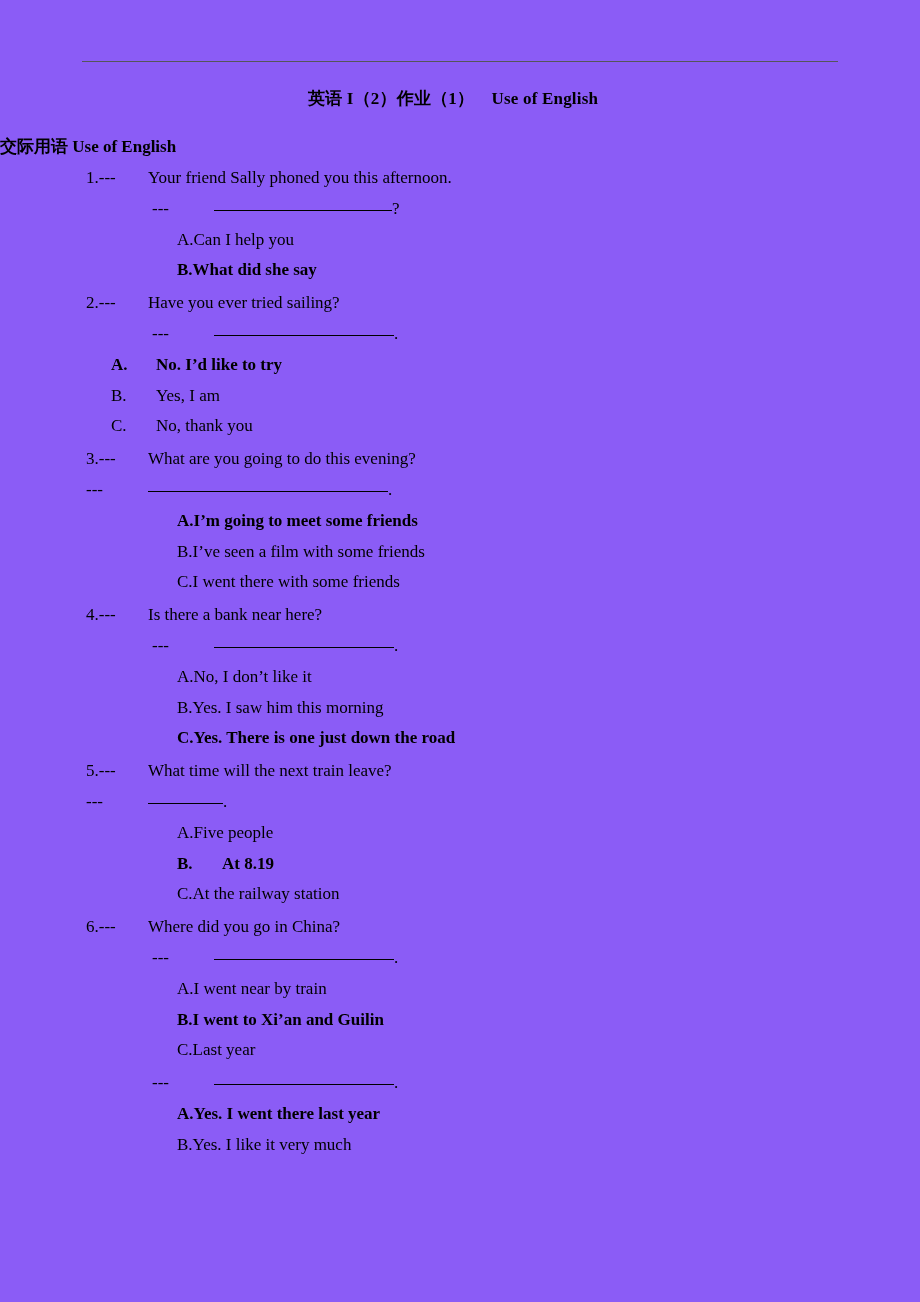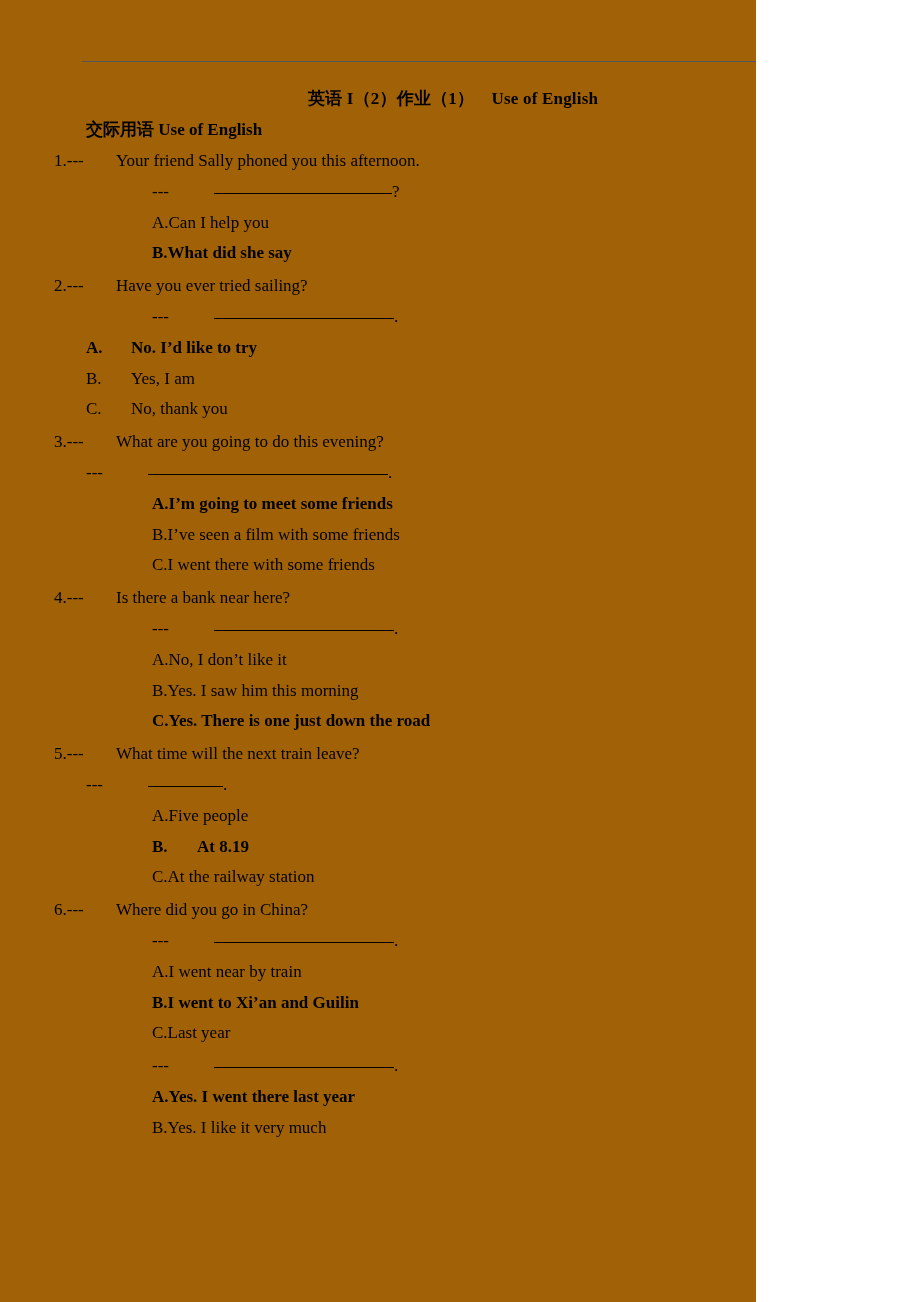--- a/index.html
+++ b/index.html
@@ -6,23 +6,23 @@
     margin: 0;
     padding: 0;
     background: #ffffff;
   }
   body {
     font-family: "Liberation Serif", "DejaVu Serif", serif;
     color: #000000;
   }
   .page {
     position: relative;
-    width: 756px;
+    width: 920px;
     height: 1302px;
-    background: #a16207;
+    background: #8b5cf6;
     overflow: hidden;
   }
   
   .top-rule {
     position: absolute;
     left: 82px;
     top: 61px;
     width: 756px;
     height: 1px;
     background: #55555a;
@@ -38,36 +38,35 @@
     font-weight: bold;
     text-align: left;
     padding-left: 308px;
     line-height: 26px;
     letter-spacing: 0.2px;
     white-space: nowrap;
   }
   .doc-subtitle {
     font-size: 17px;
     font-weight: bold;
-    padding-left: 86px;
     line-height: 28px;
-    margin-top: 4px;
+    margin-top: 21px;
     white-space: nowrap;
   }
   .q-block {
     margin-top: 2px;
   }
   .line {
     line-height: 30.8px;
     font-size: 17px;
     white-space: nowrap;
   }
   
   .q-prompt {
-    padding-left: 54px;
+    padding-left: 86px;
   }
   .q-num {
     display: inline-block;
     width: 62px;
   }
   
   .ans-row {
     padding-left: 86px;
   }
   .ans-row.indent {
@@ -82,20 +81,21 @@
     height: 13px;
     vertical-align: baseline;
     position: relative;
     top: -3px;
   }
   .gap-lg { display: inline-block; width: 45px; }
   .period { font-size: 17px; }
   
   .opt {
     padding-left: 152px;
+    margin-left: 25px;
   }
   .opt.flush {
     padding-left: 86px;
   }
   .opt-letter-tab {
     display: inline-block;
     width: 45px;
   }
   .answer {
     font-weight: bold;

